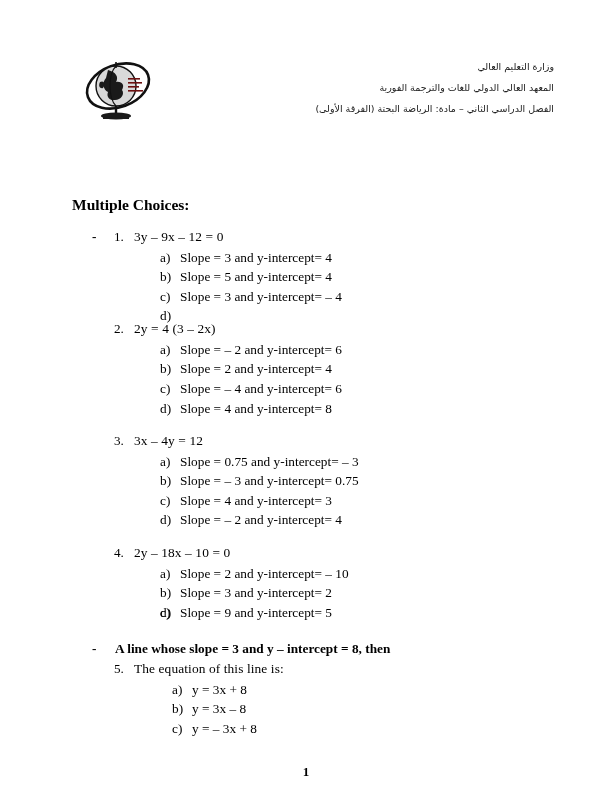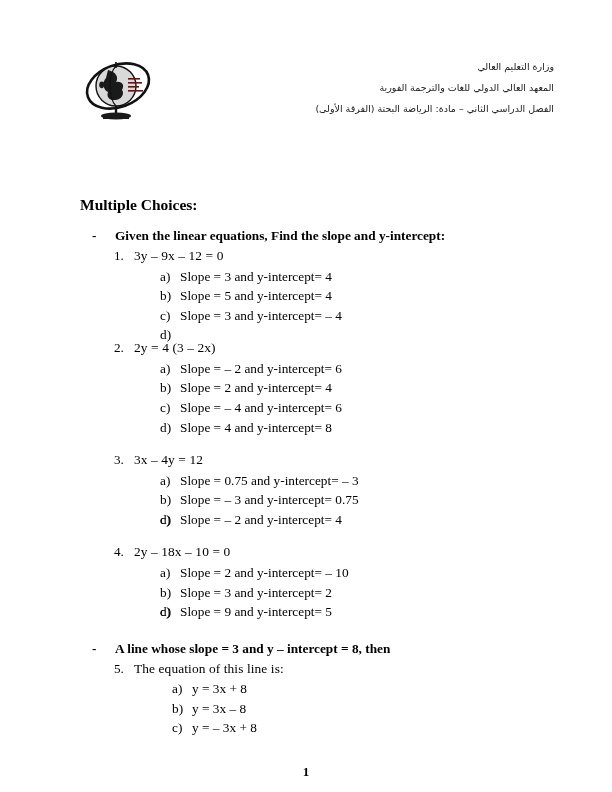--- a/index.html
+++ b/index.html
@@ -57,21 +57,21 @@
     text-align: center;
     font-weight: bold;
     font-size: 16.5px;
     line-height: 22px;
     letter-spacing: 0.2px;
   }
 
   .section-heading {
     position: absolute;
     top: 196px;
-    left: 80px;
+    left: 72px;
     font-weight: bold;
     font-size: 15.5px;
   }
 
   
   .content {
     position: absolute;
     top: 226px;
     left: 88px;
     width: 470px;
@@ -192,21 +192,20 @@
   </div>
 
 
   <div class="section-heading">Multiple Choices:</div>
 
   <div class="content">
 
     <div class="group">
       <div class="group-stem">
         <span class="dash">-</span>
-        <span>Given the linear equations, Find the slope and y-intercept:</span>
       </div>
 
       <div class="question">
         <span class="q-num">1.</span>
         <span class="q-text">3y – 9x – 12 = 0</span>
         <div class="options">
           <div class="option">
             <span class="opt-letter">a)</span>
             <span>Slope = 3 and y-intercept= 4</span>
           </div>
@@ -254,20 +253,21 @@
           <div class="option">
             <span class="opt-letter">a)</span>
             <span>Slope = 0.75  and y-intercept= – 3</span>
           </div>
           <div class="option">
             <span class="opt-letter">b)</span>
             <span>Slope = – 3 and y-intercept= 0.75</span>
           </div>
           <div class="option">
             <span class="opt-letter">c)</span>
+            <span>Slope = 4 and y-intercept= 3</span>
           </div>
           <div class="option">
             <span class="opt-letter">d)</span>
             <span>Slope = – 2 and y-intercept= 4</span>
           </div>
         </div>
       </div>
 
       <div class="question">
         <span class="q-num">4.</span>

